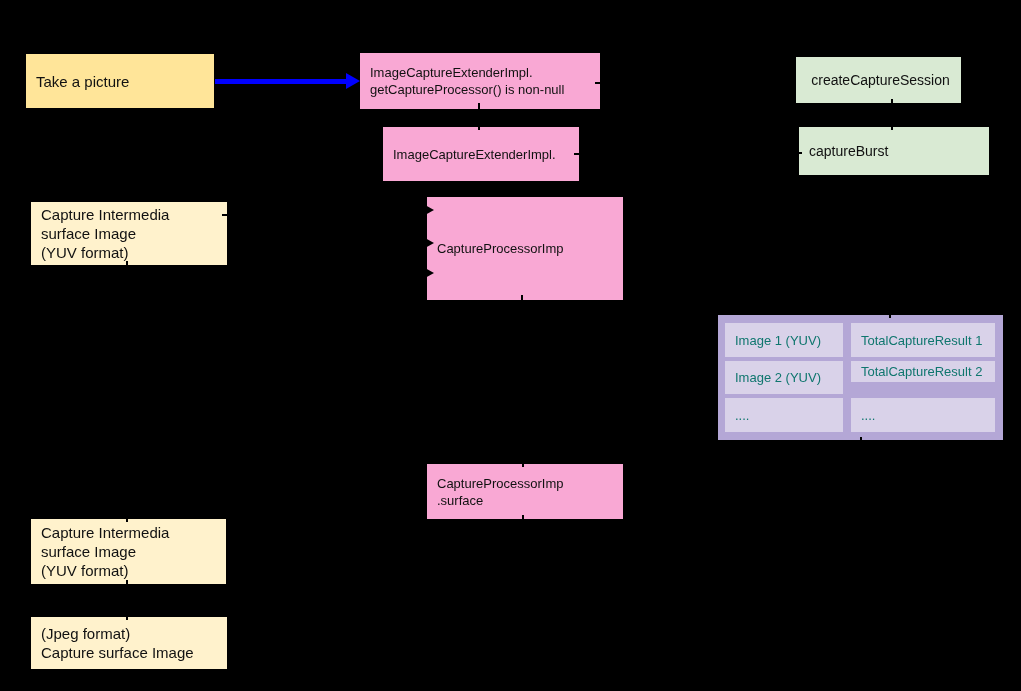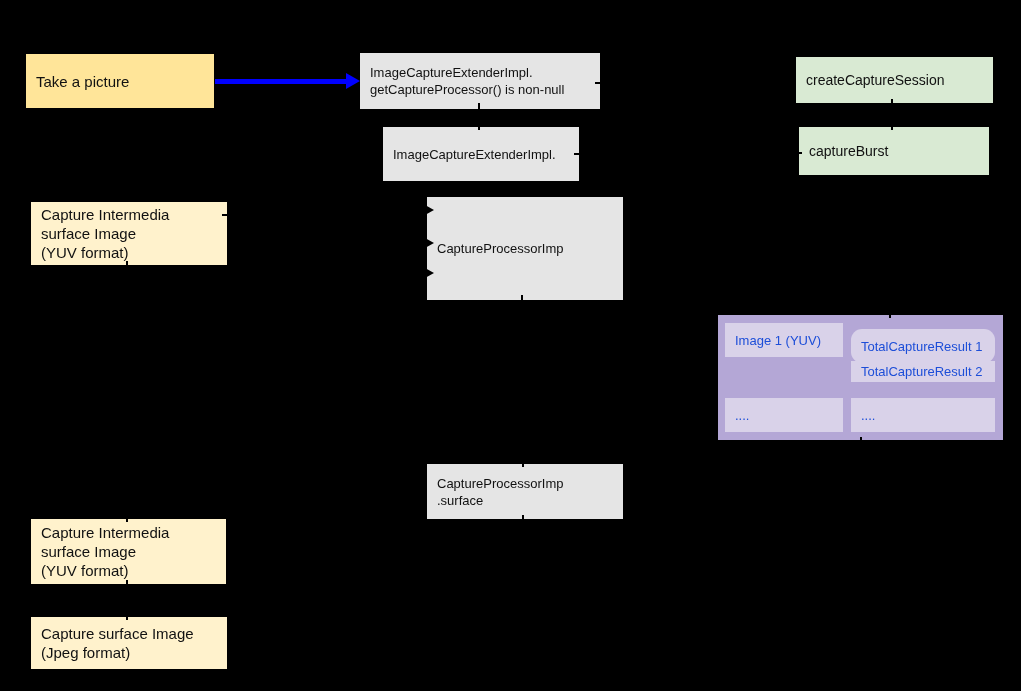--- a/index.html
+++ b/index.html
@@ -15,21 +15,21 @@
     position:absolute;
     box-sizing:border-box;
     display:flex;
     flex-direction:column;
     justify-content:center;
     padding-left:10px;
     padding-right:6px;
   }
   .f-yellow{background:#ffe599;}
   .f-cream{background:#fff2cc;}
-  .f-blue{background:#e5e5e5;}
+  .f-blue{background:#f9a8d4;}
   .f-green{background:#d9ead3;}
   .t15{font-size:15px;line-height:19px;}
   .t14{font-size:14px;line-height:18px;}
   .t13{font-size:13px;line-height:17px;}
   .bold{font-weight:normal;}
   .ln{white-space:nowrap;}
 
   
   .arrow-line{
     position:absolute;left:215px;top:79px;width:132px;height:5px;
@@ -46,25 +46,25 @@
   #memtable{
     position:absolute;left:718px;top:315px;width:285px;height:125px;
     background:#b4a7d6;
   }
   .cell{
     position:absolute;
     background:#d9d2e9;
     box-sizing:border-box;
     display:flex;align-items:center;
     padding-left:10px;
-    font-size:13px;color:#1d4ed8;
+    font-size:13px;color:#0f766e;
     white-space:nowrap;
   }
   .r0c0{left:7px;top:8px;width:118px;height:34px;}
-  .r0c1{left:133px;top:14px;width:144px;height:34px;border-radius:11px;}
+  .r0c1{left:133px;top:8px;width:144px;height:34px;}
   .r1c0{left:7px;top:46px;width:118px;height:33px;}
   .r1c1{left:133px;top:46px;width:144px;height:21px;}
   .r2c0{left:7px;top:83px;width:118px;height:34px;}
   .r2c1{left:133px;top:83px;width:144px;height:34px;}
 
   
   .stub{position:absolute;background:#000;}
   .ahead{
     position:absolute;width:0;height:0;
     border-top:5px solid transparent;
@@ -86,60 +86,61 @@
 
   <div class="box f-blue t13" style="left:360px;top:53px;width:240px;height:56px;">
     <div class="ln">ImageCaptureExtenderImpl.</div>
     <div class="ln bold">getCaptureProcessor() is non-null</div>
   </div>
 
   <div class="box f-blue t13" style="left:383px;top:127px;width:196px;height:54px;">
     <div class="ln">ImageCaptureExtenderImpl.</div>
   </div>
 
-  <div class="box f-green t14" style="left:796px;top:57px;width:197px;height:46px;">
+  <div class="box f-green t14" style="left:796px;top:57px;width:165px;height:46px;align-items:center;">
     <div class="ln">createCaptureSession</div>
   </div>
 
   <div class="box f-green t14" style="left:799px;top:127px;width:190px;height:48px;">
     <div class="ln">captureBurst</div>
   </div>
 
   <div class="box f-cream t15" style="left:31px;top:202px;width:196px;height:63px;">
     <div class="ln">Capture Intermedia</div>
     <div class="ln">surface Image</div>
     <div class="ln">(YUV format)</div>
   </div>
 
   <div class="box f-blue t13" style="left:427px;top:197px;width:196px;height:103px;">
     <div class="ln">CaptureProcessorImp</div>
   </div>
 
   <div id="memtable">
     <div class="cell r0c0">Image 1 (YUV)</div>
     <div class="cell r0c1">TotalCaptureResult 1</div>
+    <div class="cell r1c0">Image 2 (YUV)</div>
     <div class="cell r1c1">TotalCaptureResult 2</div>
     <div class="cell r2c0">....</div>
     <div class="cell r2c1">....</div>
   </div>
 
   <div class="box f-blue t13" style="left:427px;top:464px;width:196px;height:55px;">
     <div class="ln">CaptureProcessorImp</div>
     <div class="ln bold">.surface</div>
   </div>
 
   <div class="box f-cream t15" style="left:31px;top:519px;width:195px;height:65px;">
     <div class="ln">Capture Intermedia</div>
     <div class="ln">surface Image</div>
     <div class="ln">(YUV format)</div>
   </div>
 
   <div class="box f-cream t15" style="left:31px;top:617px;width:196px;height:52px;">
+    <div class="ln">(Jpeg format)</div>
     <div class="ln">Capture surface Image</div>
-    <div class="ln">(Jpeg format)</div>
   </div>
 
   <div class="ahead" style="left:425px;top:205px;"></div>
   <div class="ahead" style="left:425px;top:238px;"></div>
   <div class="ahead" style="left:425px;top:268px;"></div>
 
   <div class="stub" style="left:478px;top:103px;width:2px;height:7px;"></div>
   <div class="stub" style="left:478px;top:123px;width:2px;height:7px;"></div>
   <div class="stub" style="left:574px;top:153px;width:8px;height:2px;"></div>
   <div class="stub" style="left:595px;top:82px;width:7px;height:2px;"></div>

